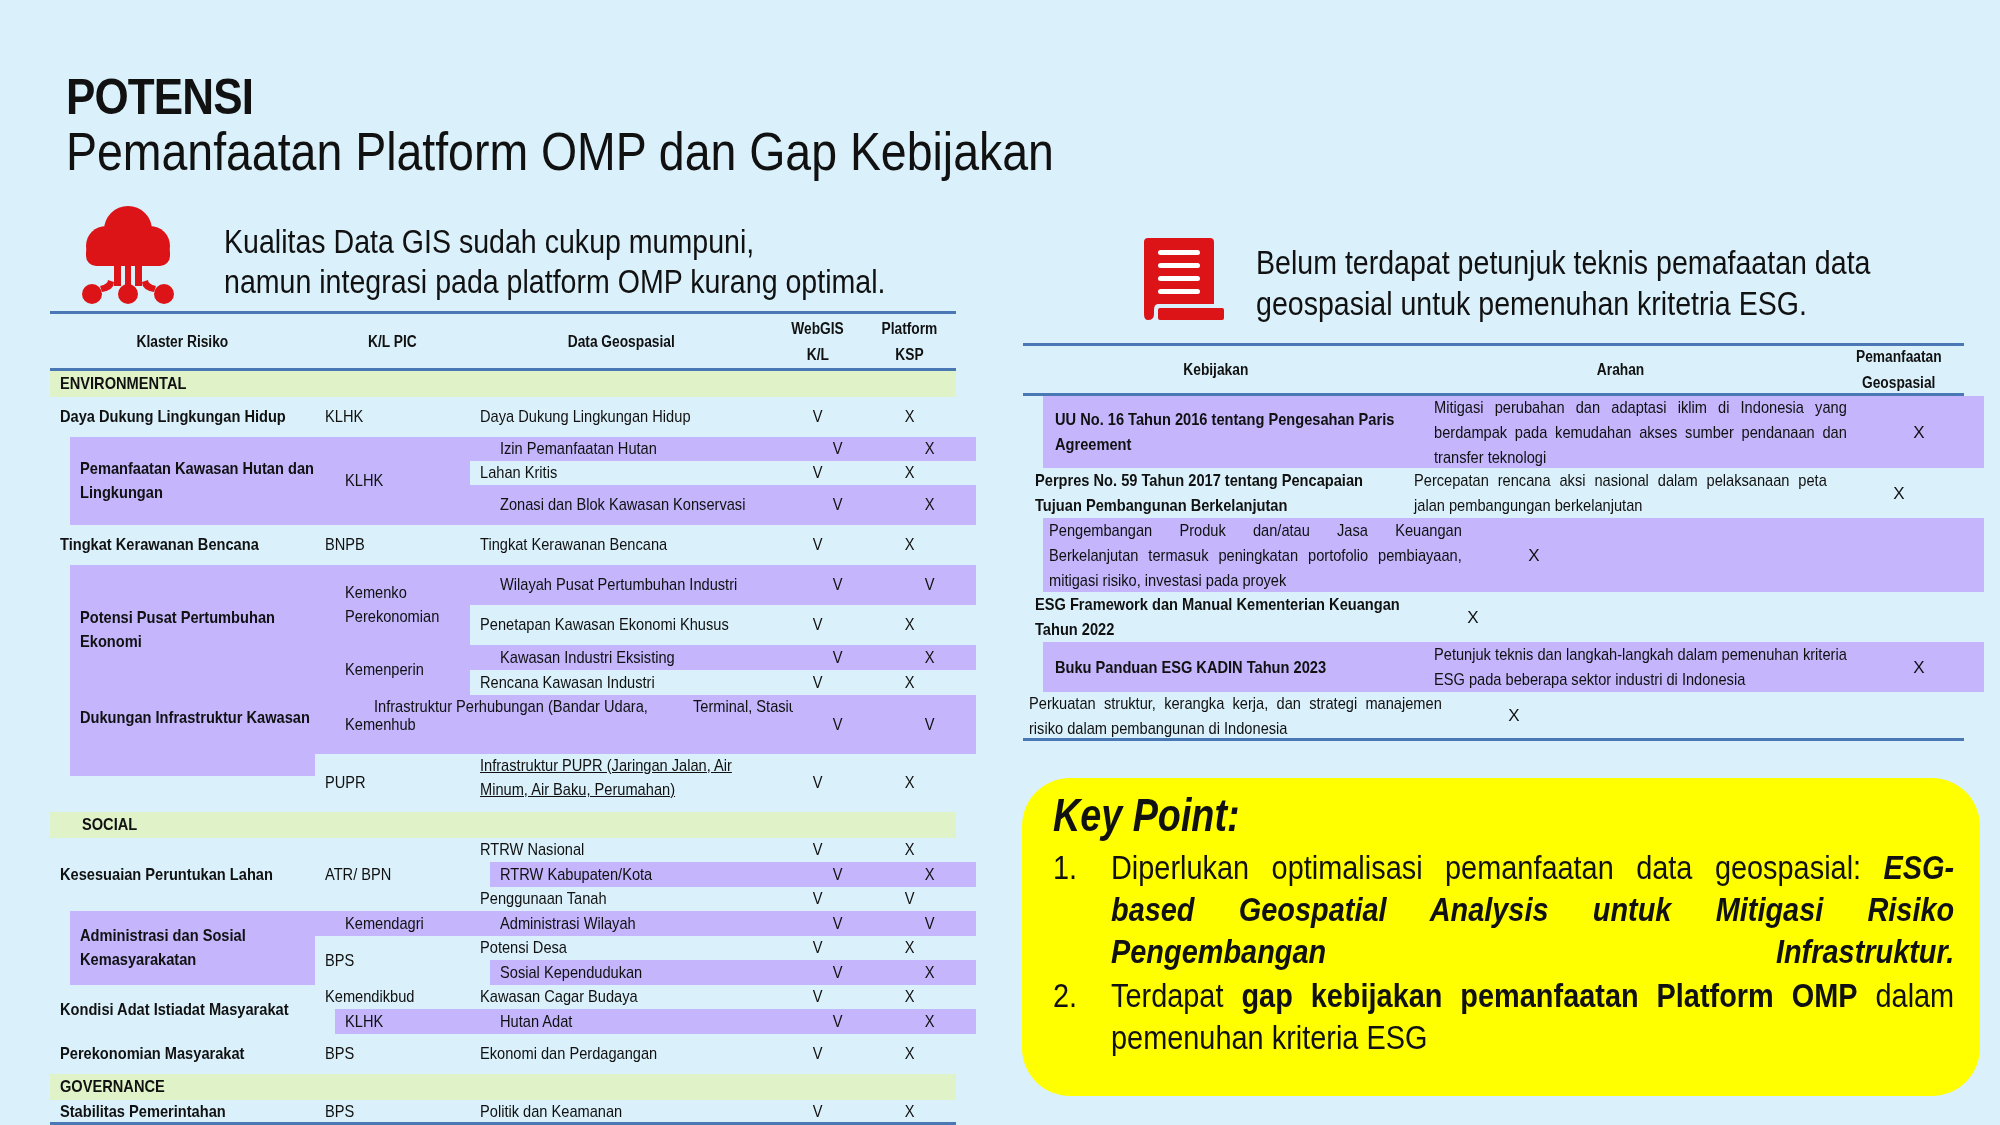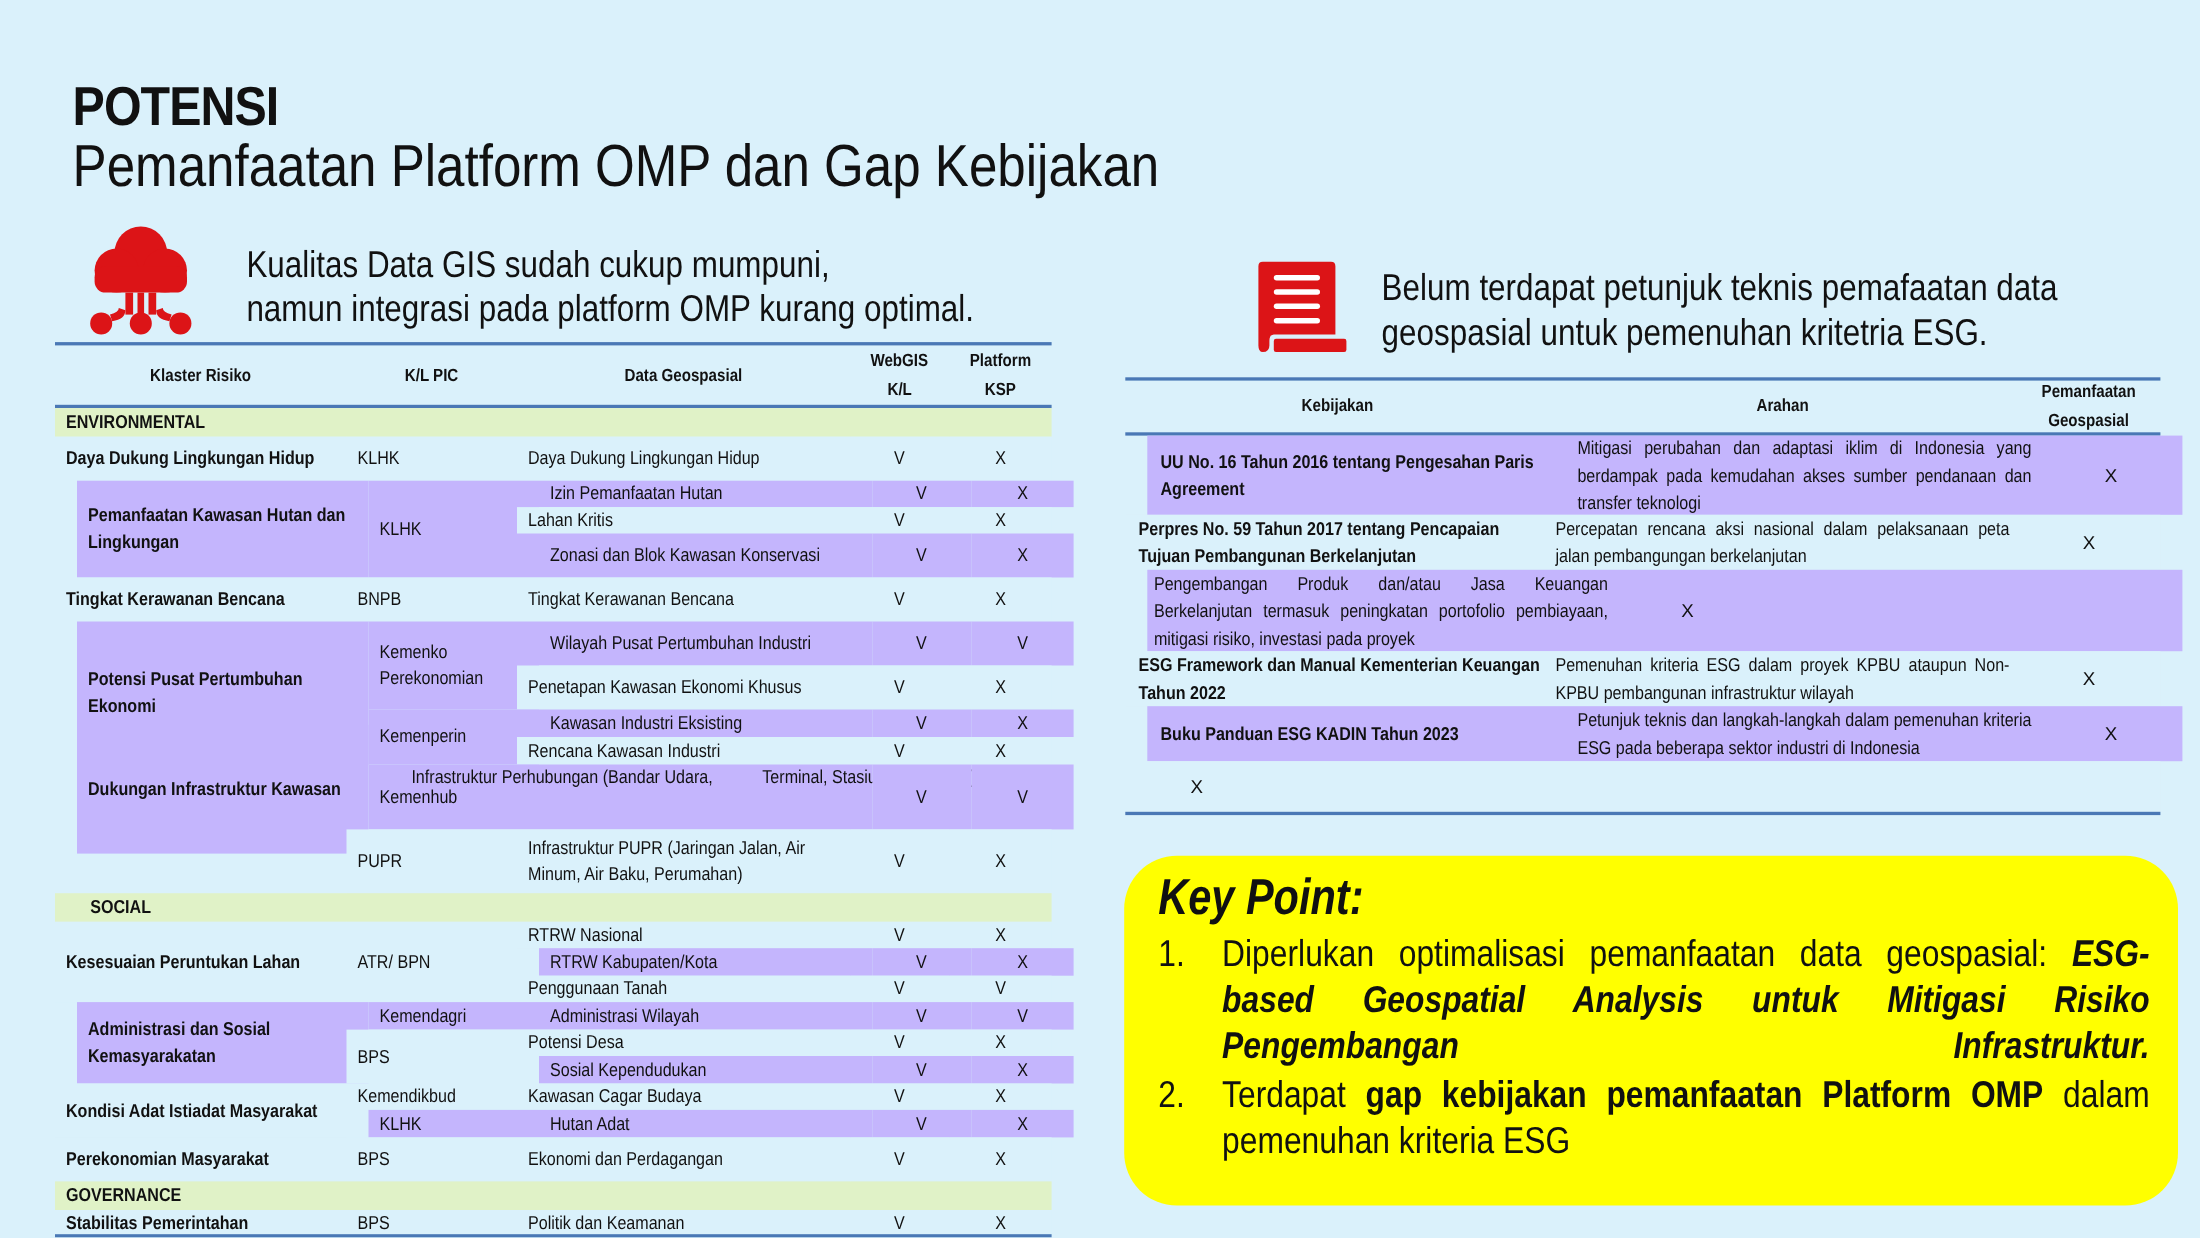--- a/index.html
+++ b/index.html
@@ -212,21 +212,21 @@
     </div>
   <div class="cell dark center" style="left:773px;top:695px;width:90px;height:59px;">
       <span>V</span>
     </div>
   <div class="cell dark center" style="left:863px;top:695px;width:93px;height:59px;">
       <span>V</span>
     </div>
   <div class="cell light pad" style="left:315px;top:754px;width:155px;height:58px;">
       <span>PUPR</span>
     </div>
-  <div class="cell light pad" style="left:470px;top:754px;width:303px;height:58px;flex-direction:column;align-items:flex-start;justify-content:center;">
+  <div class="cell light pad" style="left:470px;top:754px;width:303px;height:58px;flex-direction:column;align-items:flex-start;justify-content:flex-start;text-decoration:underline;">
       <span>Infrastruktur PUPR (Jaringan Jalan, Air</span>
       <span>Minum, Air Baku, Perumahan)</span>
     </div>
   <div class="cell light center" style="left:773px;top:754px;width:90px;height:58px;">
       <span>V</span>
     </div>
   <div class="cell light center" style="left:863px;top:754px;width:93px;height:58px;">
       <span>X</span>
     </div>
 
@@ -422,35 +422,35 @@
   <div class="rt dark" style="left:1023px;top:518px;width:941px;height:74px;">
     <div style="width:426px;padding:0 6px;box-sizing:border-box;">
         <div class="inner just" style="width:480px;">Pengembangan Produk dan/atau Jasa Keuangan Berkelanjutan termasuk peningkatan portofolio pembiayaan, mitigasi risiko, investasi pada proyek</div>
       </div>
     <div style="width:130px;text-align:center;">X</div>
   </div>
   <div class="rt light" style="left:1023px;top:592px;width:941px;height:50px;">
     <div style="width:385px;padding-left:12px;box-sizing:border-box;" class="b">
         <div class="inner" style="width:430px;">ESG Framework dan Manual Kementerian Keuangan Tahun 2022</div>
       </div>
-    <div style="width:426px;padding:0 6px;box-sizing:border-box;">
-        <div class="inner just" style="width:480px;">Pemenuhan kriteria ESG dalam proyek KPBU ataupun Non-KPBU pembangunan infrastruktur wilayah</div>
-      </div>
     <div style="width:130px;text-align:center;">X</div>
   </div>
   <div class="rt dark" style="left:1023px;top:642px;width:941px;height:50px;">
     <div style="width:385px;padding-left:12px;box-sizing:border-box;" class="b">
         <div class="inner" style="width:430px;">Buku Panduan ESG KADIN Tahun 2023</div>
       </div>
     <div style="width:426px;padding:0 6px;box-sizing:border-box;">
         <div class="inner just" style="width:480px;">Petunjuk teknis dan langkah-langkah dalam pemenuhan kriteria ESG pada beberapa sektor industri di Indonesia</div>
       </div>
     <div style="width:130px;text-align:center;">X</div>
   </div>
   <div class="rt light" style="left:1023px;top:692px;width:941px;height:47px;">
+    <div style="width:426px;padding:0 6px;box-sizing:border-box;">
+        <div class="inner just" style="width:480px;">Perkuatan struktur, kerangka kerja, dan strategi manajemen risiko dalam pembangunan di Indonesia</div>
+      </div>
     <div style="width:130px;text-align:center;">X</div>
   </div>
   <div class="hline" style="left:1023px;top:738px;width:941px;"></div>
 </div>
 
 <div class="abs keybox"></div>
 <div class="abs kp-title">Key Point:</div>
 
 <div class="abs kp-item" style="left:1053px;top:846px;width:900px;height:130px;">
   <span class="kp-num" style="left:0;top:0;transform:scaleX(0.85);transform-origin:left;">1.</span>

